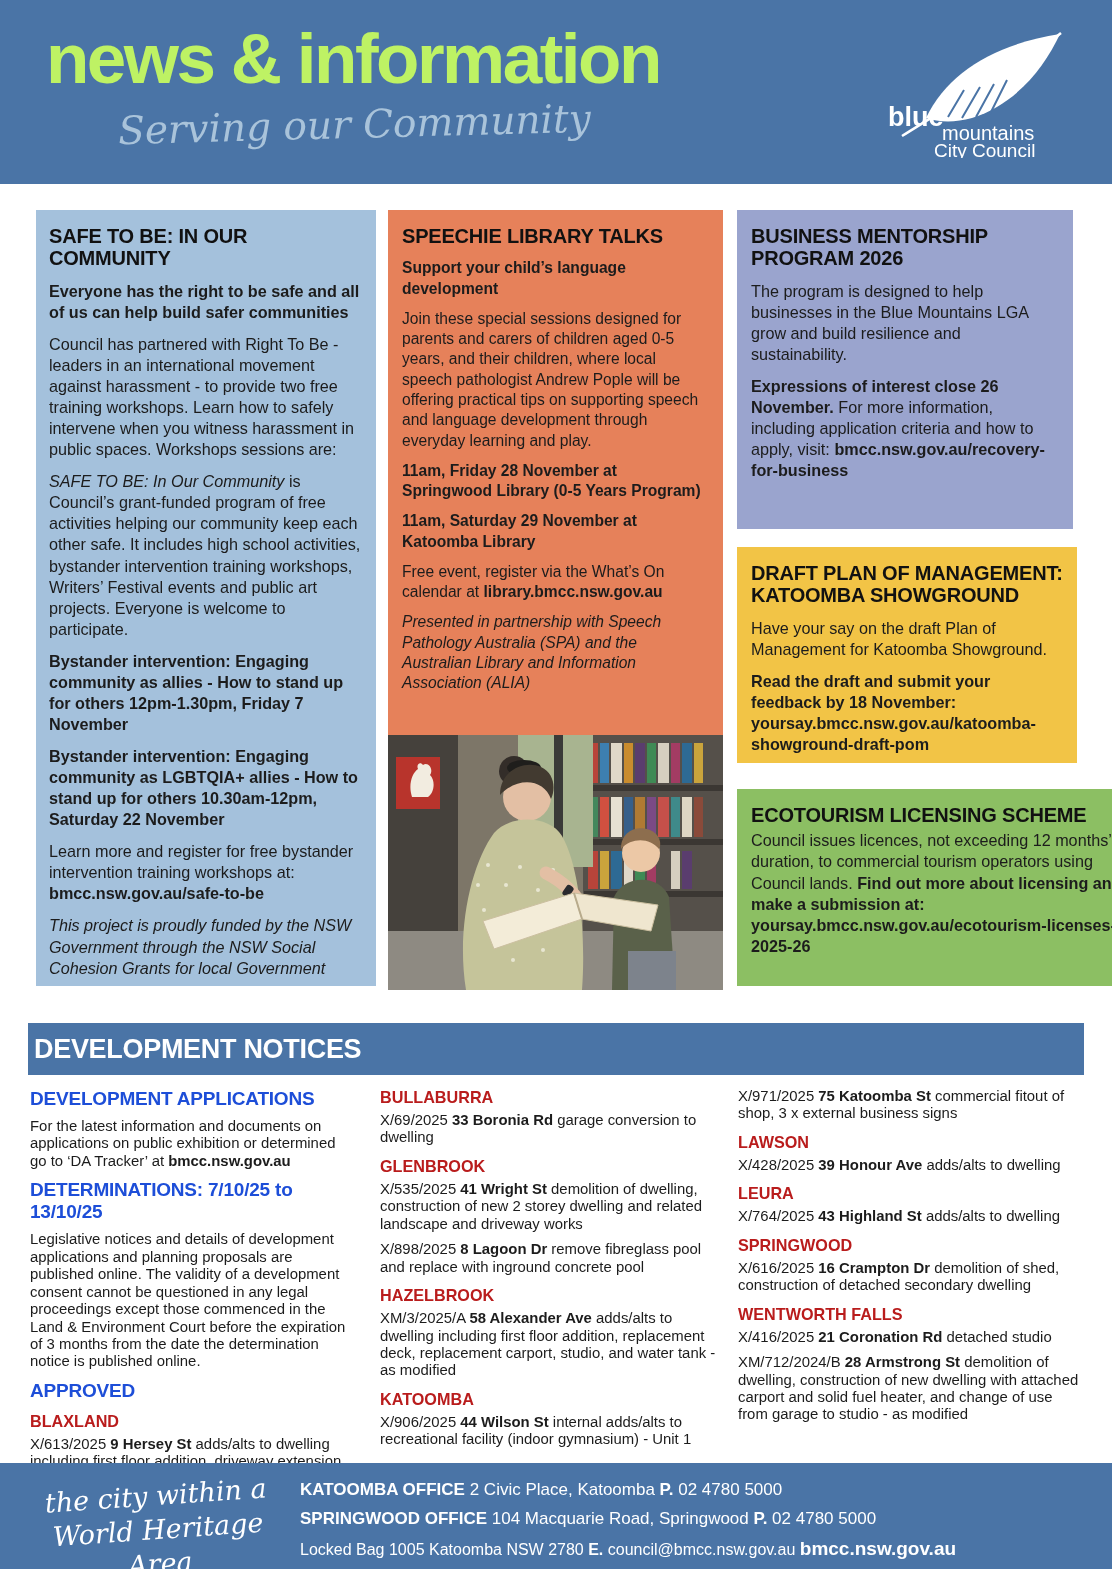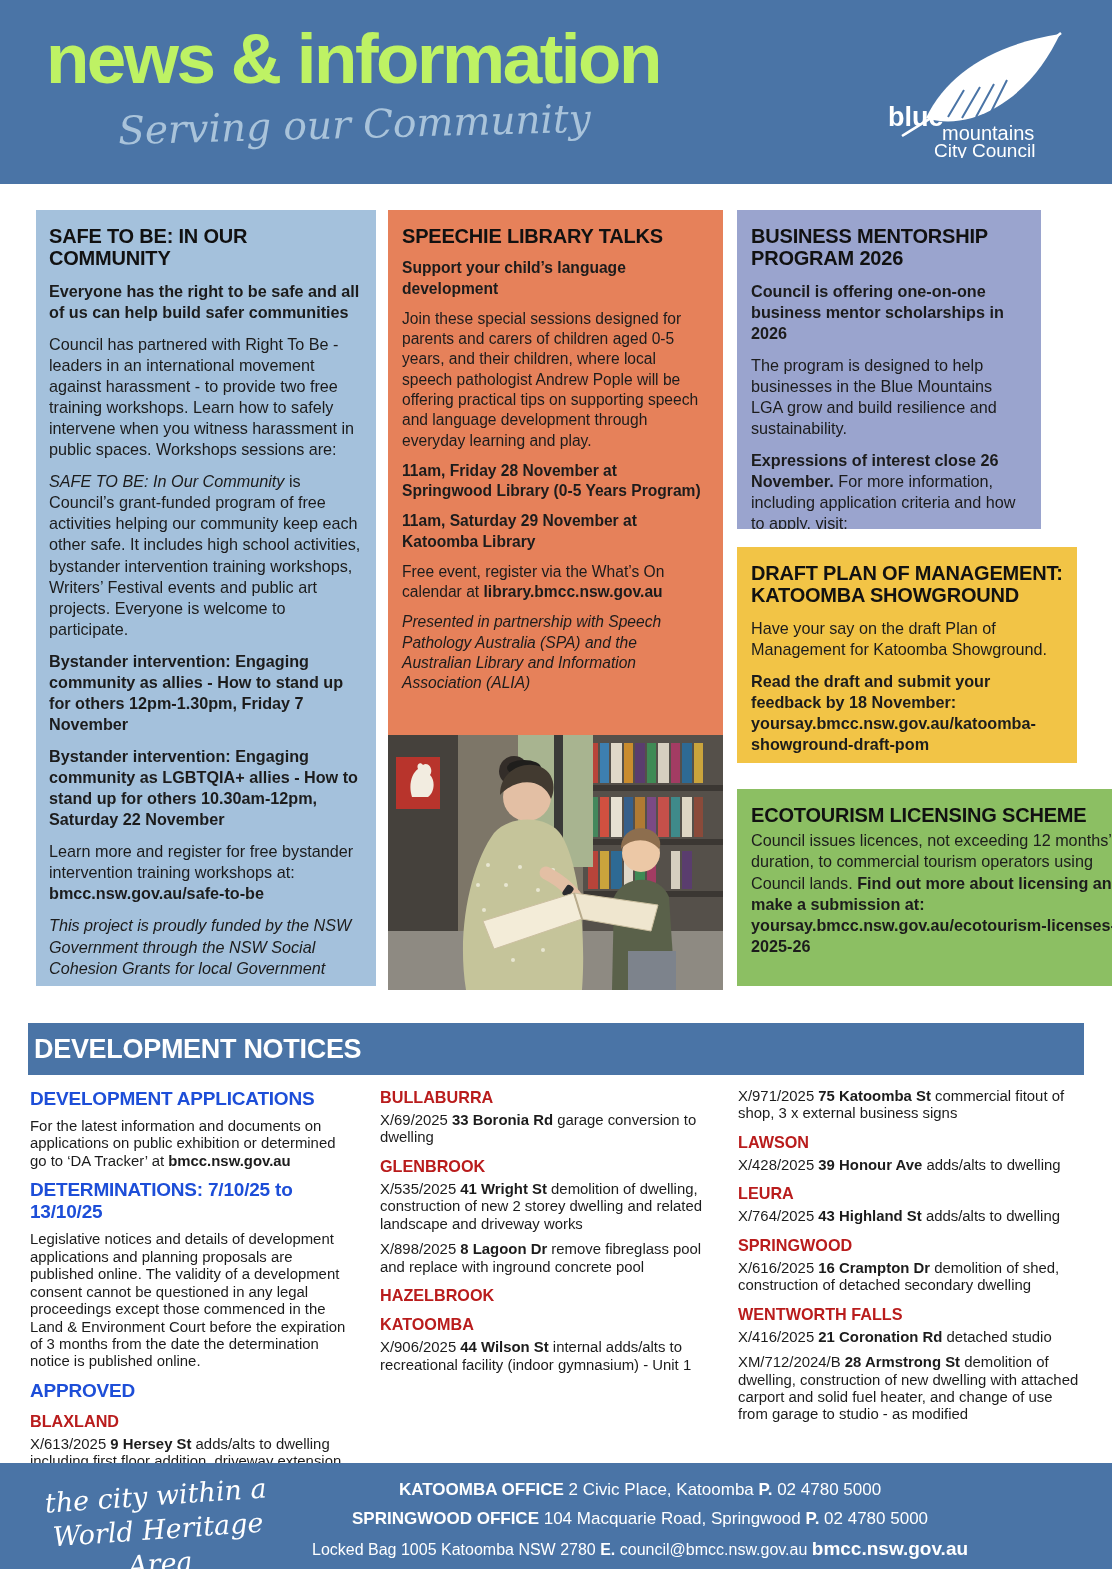--- a/index.html
+++ b/index.html
@@ -13,21 +13,21 @@
                 letter-spacing:-2.5px;color:#bef264;white-space:nowrap;}
   .header-subtitle{position:absolute;left:118px;top:102px;font-size:39px;color:#a9c3da;
                    font-family:"DejaVu Serif",serif;font-style:italic;white-space:nowrap;
                    transform:rotate(-1.5deg);}
   .council-logo{position:absolute;right:44px;top:30px;width:192px;height:128px;}
 
   
   .info-box{position:absolute;box-sizing:border-box;padding:15px 14px 10px 14px;overflow:hidden;}
   .box-safe     {left:36px; top:210px;width:340px;height:776px;background:#a4c1dc;padding-left:13px;}
   .box-speechie {left:388px;top:210px;width:335px;height:525px;background:#e6815a;}
-  .box-business {left:737px;top:210px;width:304px;height:319px;background:#9aa4ce;}
+  .box-business {left:737px;top:210px;width:336px;height:319px;background:#9aa4ce;}
   .box-draft    {left:737px;top:547px;width:340px;height:216px;background:#f2c446;}
   .box-eco      {left:737px;top:789px;width:404px;height:197px;background:#8cbf63;}
   .box-title{margin:0 0 11px 0;font-size:20px;line-height:1.12;font-weight:700;color:#111;
              letter-spacing:-0.2px;}
   .box-eco .box-title{margin-bottom:4px;}
   .para{margin:0 0 11px 0;font-size:16.2px;line-height:1.3;}
   .box-speechie .para{font-size:15.6px;margin-bottom:10px;}
   .box-eco .para{margin-bottom:6px;}
   .b{font-weight:700;} .i{font-style:italic;} .lg{font-size:19px;}
 
@@ -48,21 +48,21 @@
   .dn-suburb{margin:10px 0 5px 0;font-size:16.2px;font-weight:700;color:#b91c1c;}
   .dn-col > :first-child{margin-top:0;}
   .dn-entry{margin:0 0 8px 0;font-size:14.9px;line-height:1.17;}
 
   
   .site-footer{position:absolute;left:0;top:1463px;width:1112px;height:106px;background:#4a74a6;
                color:#ffffff;}
   .footer-script{position:absolute;left:42px;top:16px;width:232px;text-align:center;
                  font-family:"DejaVu Serif",serif;font-style:italic;font-size:27px;line-height:1.25;
                  transform:rotate(-4deg);}
-  .footer-contact{position:absolute;left:312px;top:17px;text-align:center;}
+  .footer-contact{position:absolute;left:300px;top:17px;}
   .fc-line{margin:0 0 9px 0;font-size:17px;white-space:nowrap;}
   .fc-line:last-child{font-size:16px;}
 </style>
 </head>
 <body>
 
 <div class="page">
 
   <header class="site-header">
     <div class="header-title">news &amp; information</div>
@@ -100,21 +100,20 @@
         <p class="para"><span class="b">11am, Friday 28 November at Springwood Library (0-5 Years Program)</span></p>
         <p class="para"><span class="b">11am, Saturday 29 November at Katoomba Library</span></p>
         <p class="para"><span>Free event, register via the What’s On calendar at </span><span class="b">library.bmcc.nsw.gov.au</span></p>
         <p class="para"><span class="i">Presented in partnership with Speech Pathology Australia (SPA) and the Australian Library and Information Association (ALIA)</span></p>
       </div>
   </section>
 
   <section class="info-box box-business">
     <h2 class="box-title">BUSINESS MENTORSHIP PROGRAM 2026</h2>
     <div>
-        <p class="para"><span class="b">Council is offering one-on-one business mentor scholarships in 2026</span></p>
         <p class="para"><span>The program is designed to help businesses in the Blue Mountains LGA grow and build resilience and sustainability.</span></p>
         <p class="para"><span class="b">Expressions of interest close 26 November.</span><span> For more information, including application criteria and how to apply, visit: </span><span class="b">bmcc.nsw.gov.au/recovery-for-business</span></p>
       </div>
   </section>
 
   <section class="info-box box-draft">
     <h2 class="box-title">DRAFT PLAN OF MANAGEMENT: KATOOMBA SHOWGROUND</h2>
     <div>
         <p class="para"><span>Have your say on the draft Plan of Management for Katoomba Showground.</span></p>
         <p class="para"><span class="b">Read the draft and submit your feedback by 18 November: </span><span class="b">yoursay.bmcc.nsw.gov.au/katoomba-showground-draft-pom</span></p>
@@ -212,20 +211,21 @@
       <h4 class="dn-suburb">BLAXLAND</h4>
       <p class="dn-entry"><span>X/613/2025 </span><span class="b">9 Hersey St</span><span> adds/alts to dwelling including first floor addition, driveway extension and relocation of solid fuel heater</span></p>
     </div>
   <div class="dn-col dn-col-2">
       <h4 class="dn-suburb">BULLABURRA</h4>
       <p class="dn-entry"><span>X/69/2025 </span><span class="b">33 Boronia Rd</span><span> garage conversion to dwelling</span></p>
       <h4 class="dn-suburb">GLENBROOK</h4>
       <p class="dn-entry"><span>X/535/2025 </span><span class="b">41 Wright St</span><span> demolition of dwelling, construction of new 2 storey dwelling and related landscape and driveway works</span></p>
       <p class="dn-entry"><span>X/898/2025 </span><span class="b">8 Lagoon Dr</span><span> remove fibreglass pool and replace with inground concrete pool</span></p>
       <h4 class="dn-suburb">HAZELBROOK</h4>
+      <p class="dn-entry"><span>XM/3/2025/A </span><span class="b">58 Alexander Ave</span><span> adds/alts to dwelling including first floor addition, replacement deck, replacement carport, studio, and water tank - as modified</span></p>
       <h4 class="dn-suburb">KATOOMBA</h4>
       <p class="dn-entry"><span>X/906/2025 </span><span class="b">44 Wilson St</span><span> internal adds/alts to recreational facility (indoor gymnasium) - Unit 1</span></p>
     </div>
   <div class="dn-col dn-col-3">
       <p class="dn-entry"><span>X/971/2025 </span><span class="b">75 Katoomba St</span><span> commercial fitout of shop, 3 x external business signs</span></p>
       <h4 class="dn-suburb">LAWSON</h4>
       <p class="dn-entry"><span>X/428/2025 </span><span class="b">39 Honour Ave</span><span> adds/alts to dwelling</span></p>
       <h4 class="dn-suburb">LEURA</h4>
       <p class="dn-entry"><span>X/764/2025 </span><span class="b">43 Highland St</span><span> adds/alts to dwelling</span></p>
       <h4 class="dn-suburb">SPRINGWOOD</h4>

